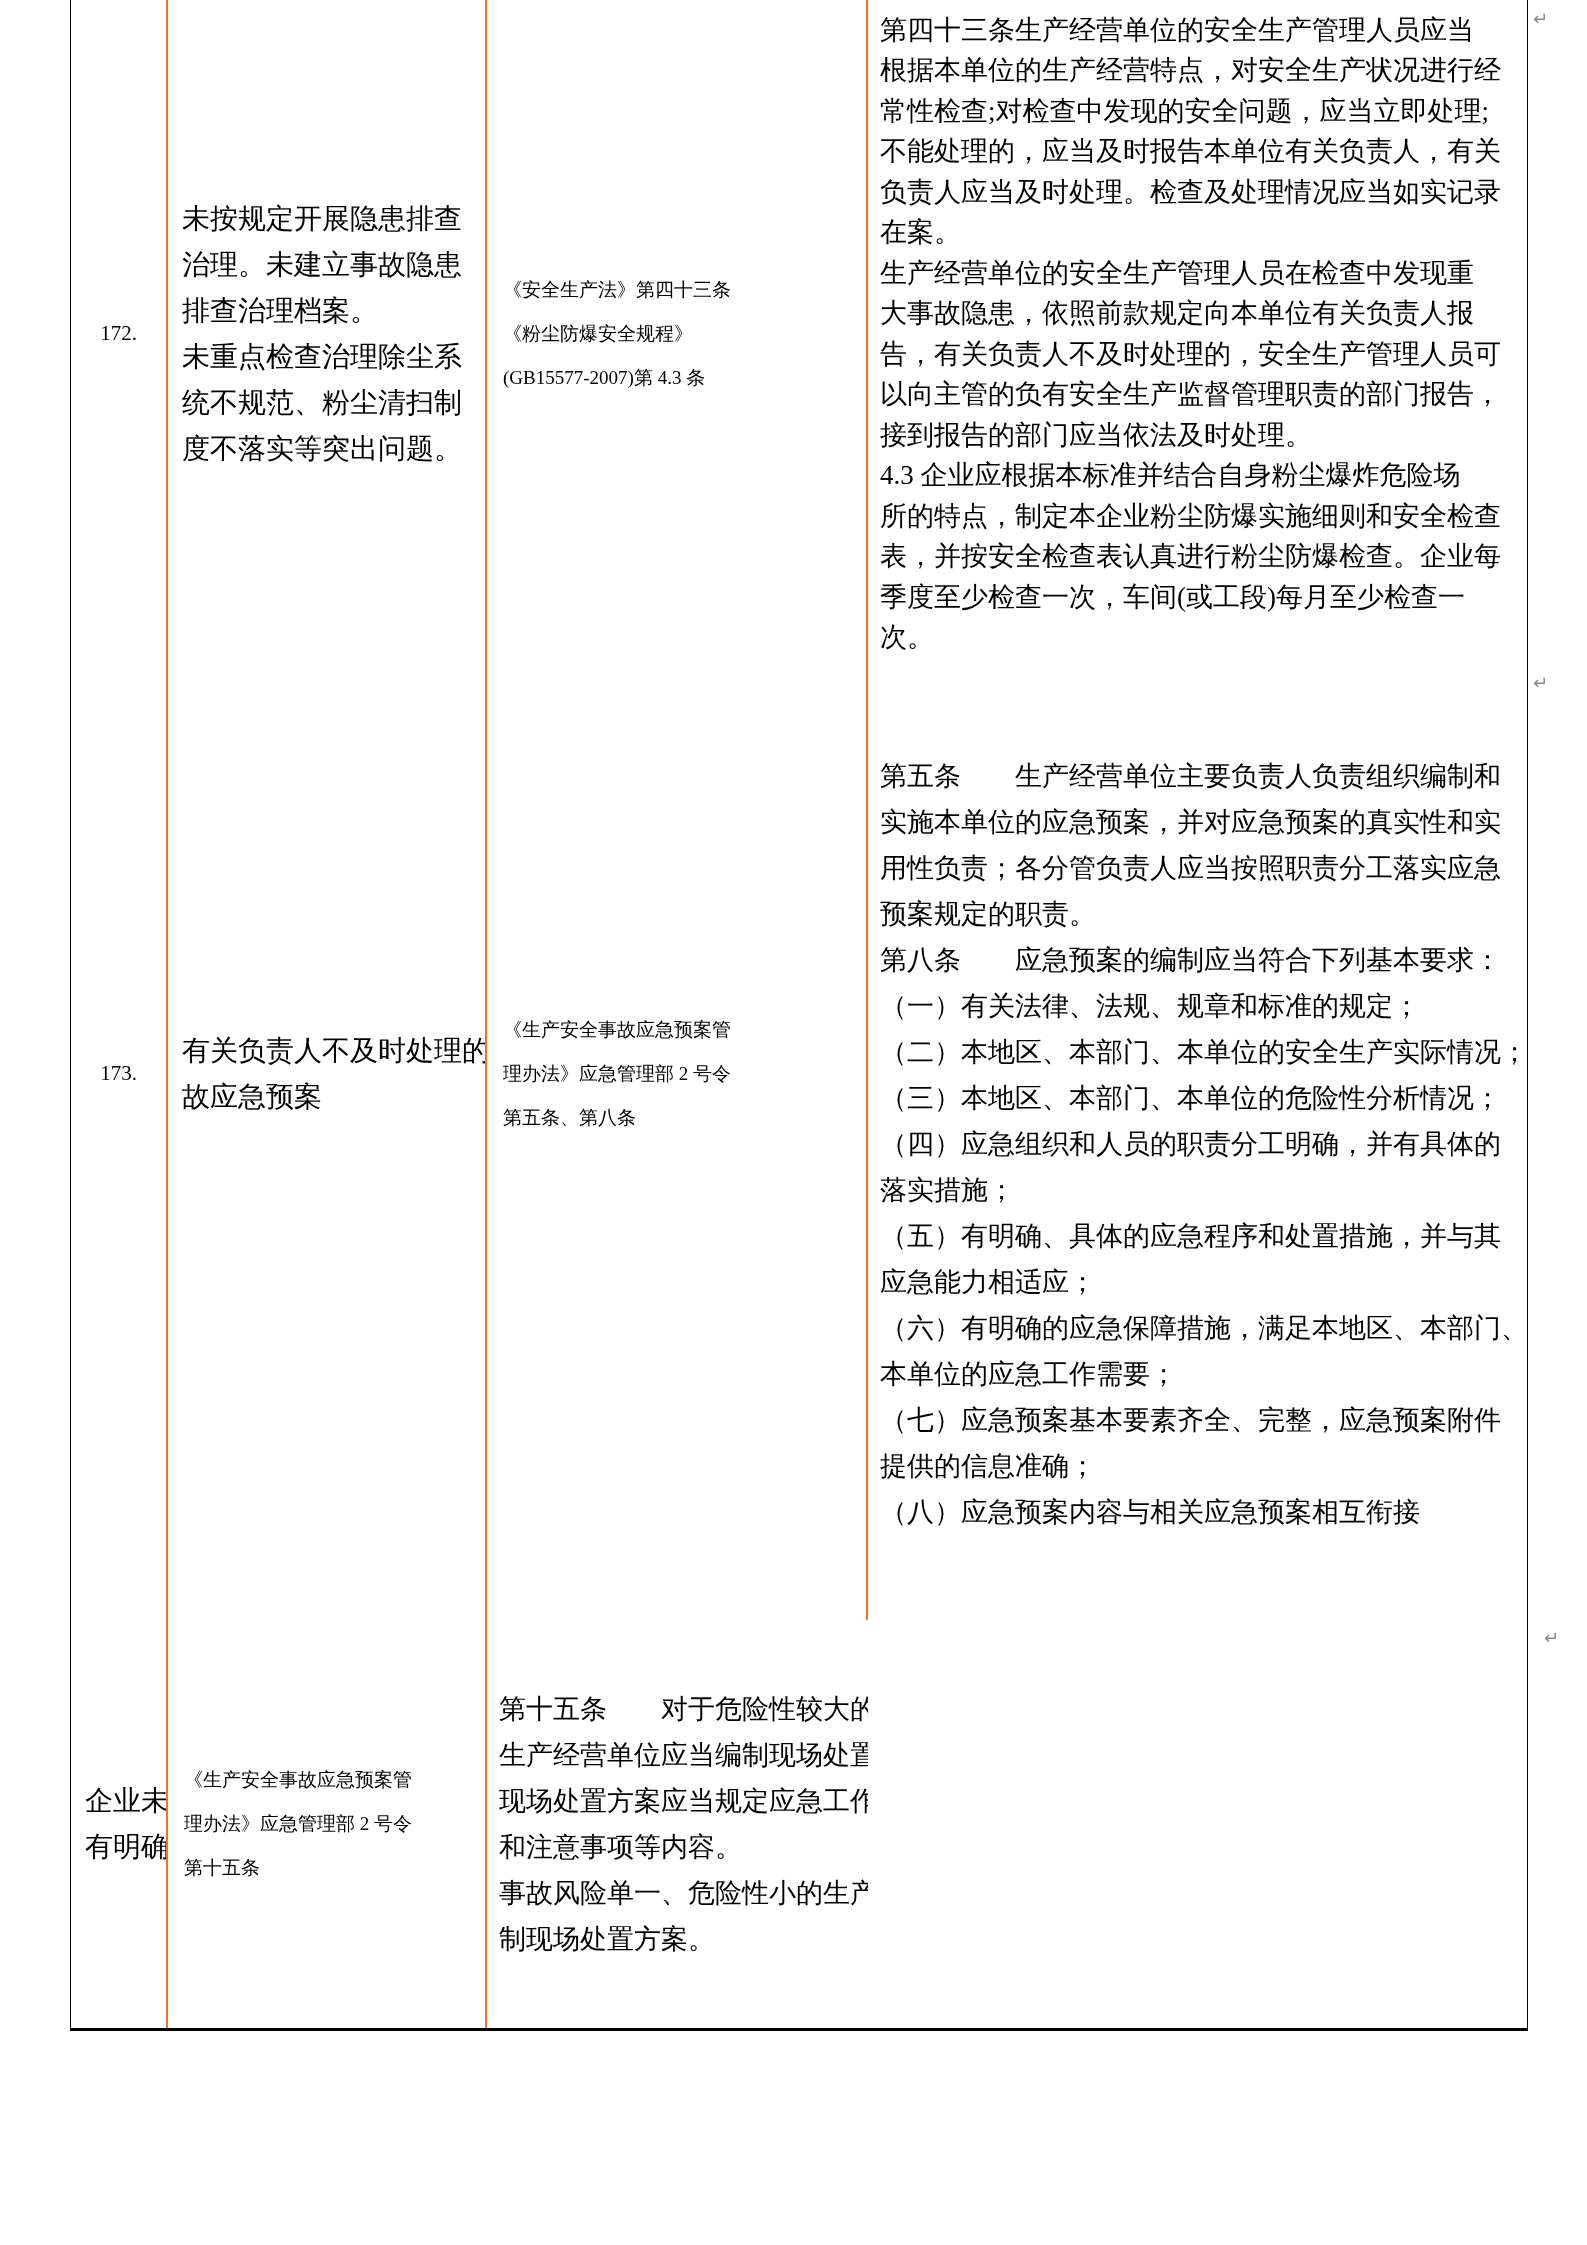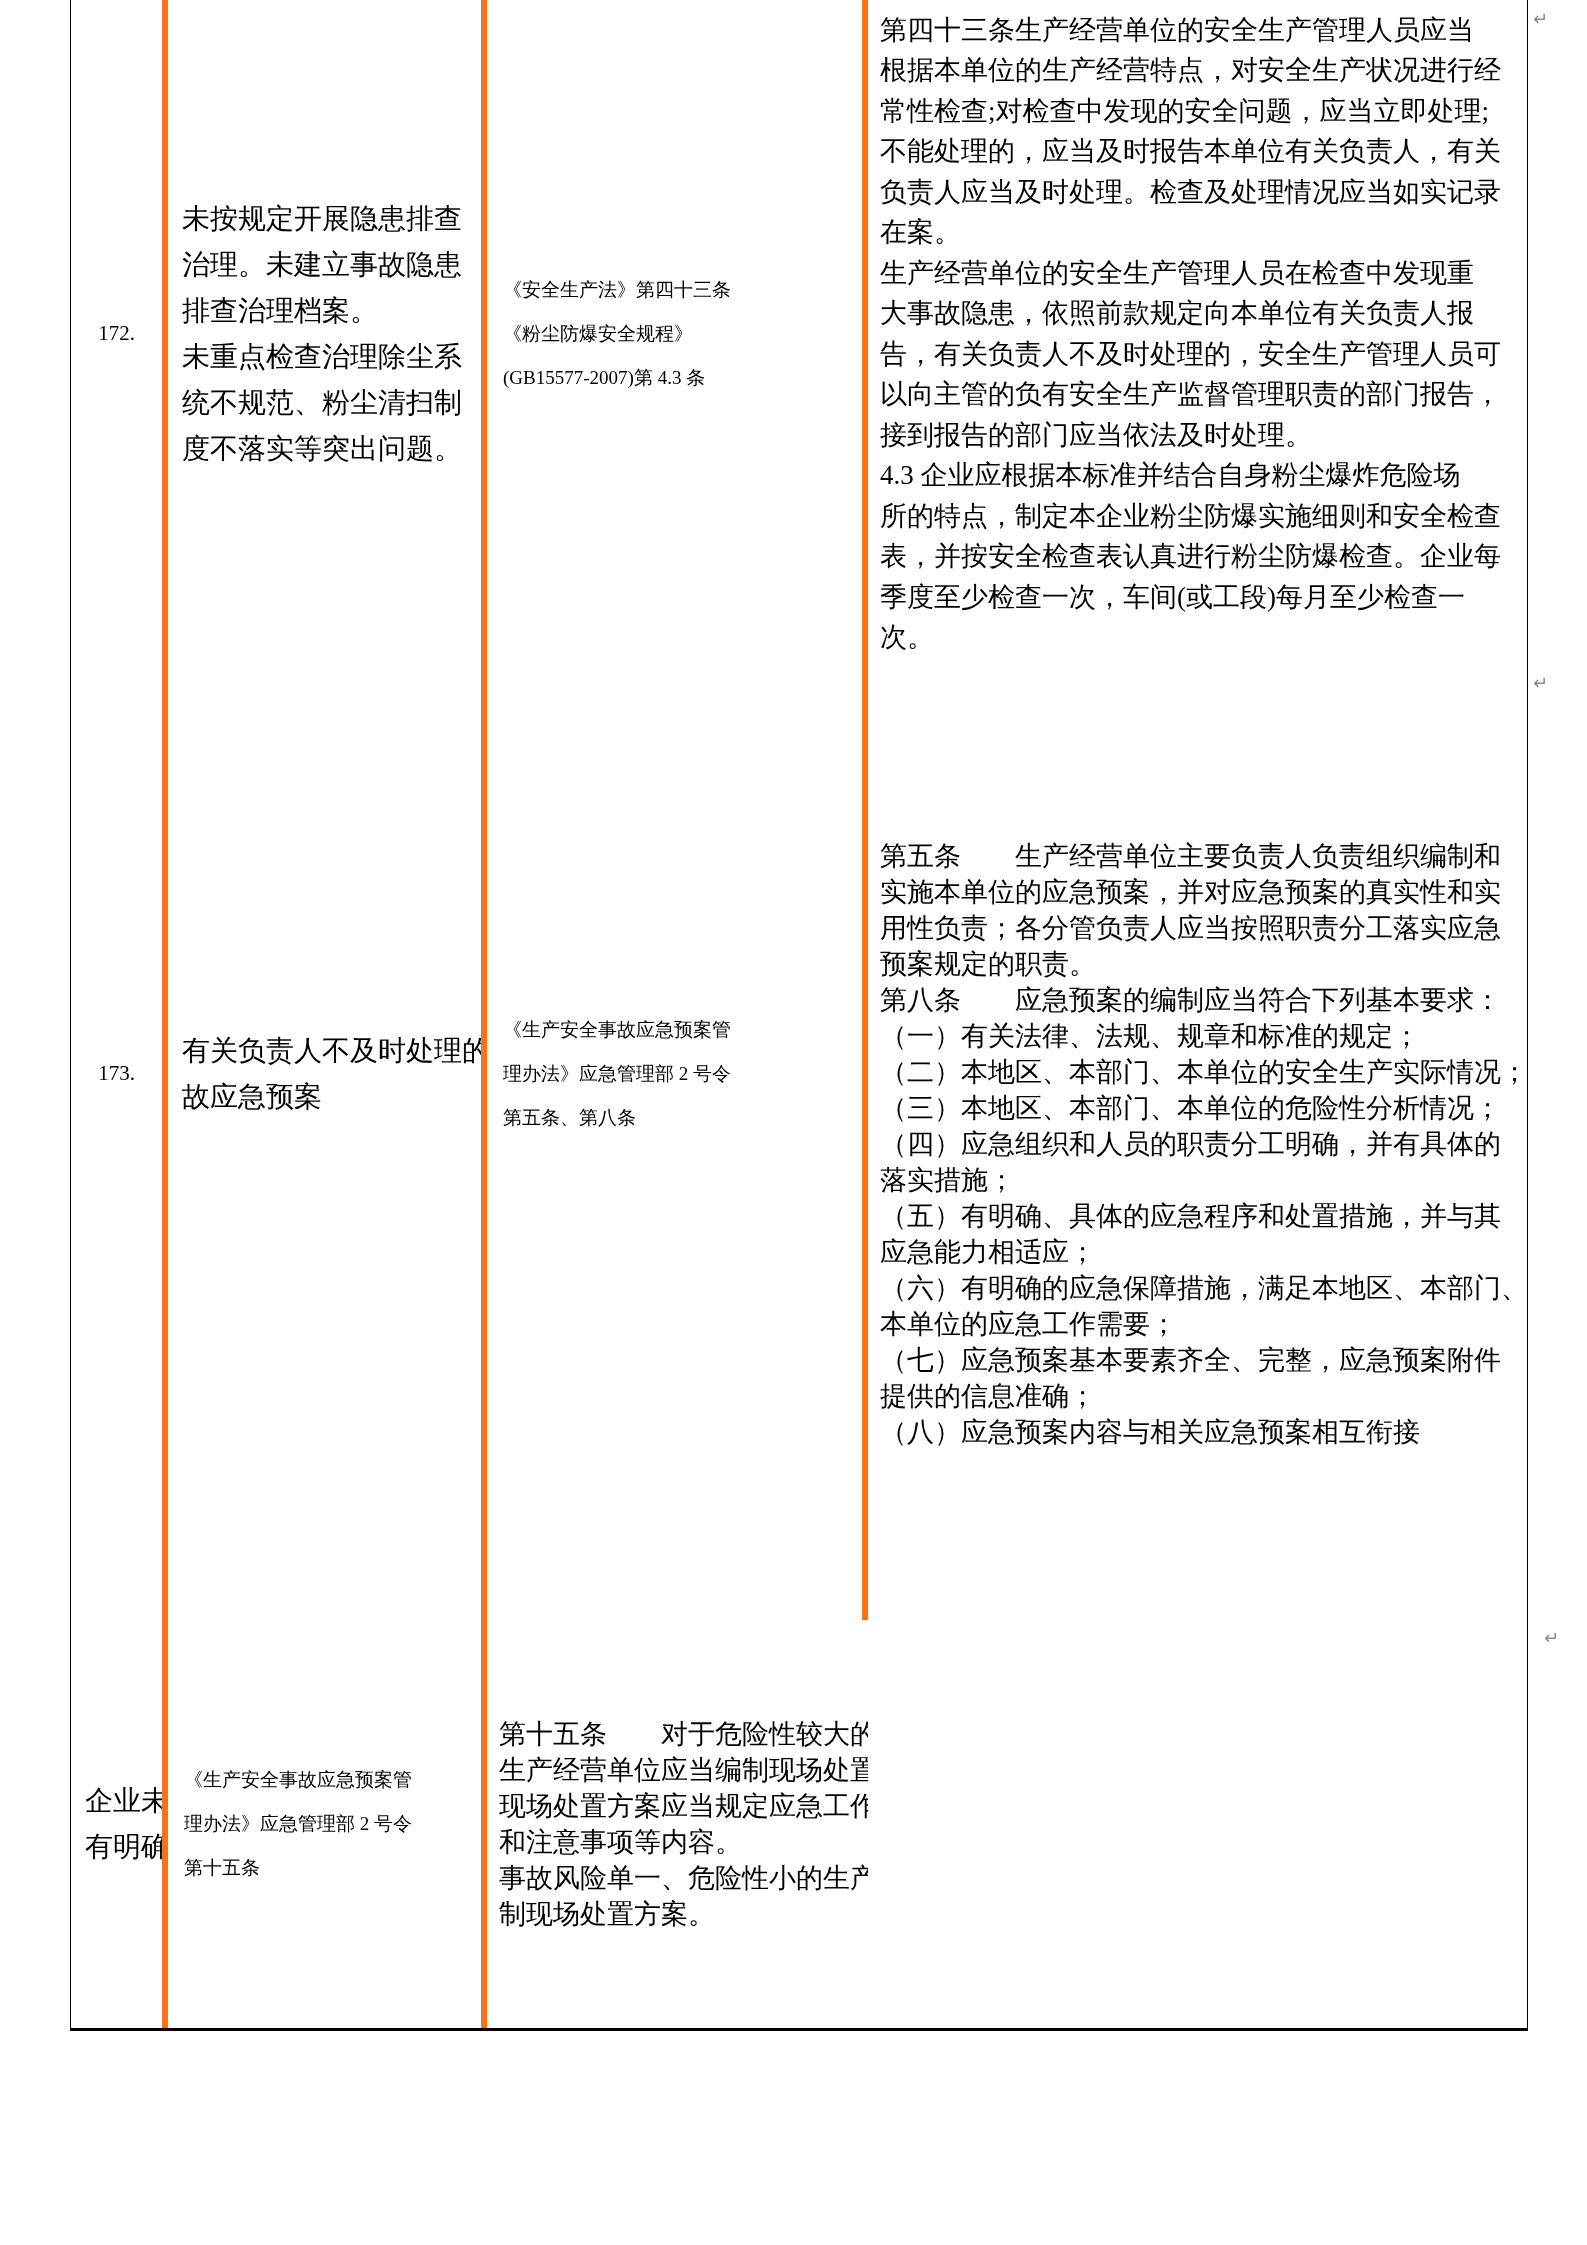--- a/index.html
+++ b/index.html
@@ -17,21 +17,21 @@
     display:grid;
     grid-template-columns:97px 319px 381px 661px;
     grid-template-rows:667px 953px 408px;
     border-left:1px solid #000;
     border-right:1px solid #000;
     border-bottom:3px solid #000;
     box-sizing:border-box;
   }
   .cell{
     box-sizing:border-box;
-    border-right:6px solid #f97316;
+    border-right:2px solid #f97316;
     display:flex;
     align-items:center;
     overflow:hidden;
   }
   .cell.last-col{border-right:none;}
   
   .num-cell{justify-content:center;}
   .num{
     font-size:21px;
     font-family:"Liberation Serif","DejaVu Serif",serif;
@@ -45,21 +45,21 @@
   .basis{
     font-size:19px;line-height:44px;
     white-space:pre;
   }
   .legal-cell{padding-left:12px;padding-right:4px;}
   .legal{
     font-size:27px;
     white-space:pre;
   }
   .legal.lh-tight{line-height:40.5px;}
-  .legal.lh-norm{line-height:36px;font-family:Liberation Serif, serif;}
+  .legal.lh-norm{line-height:46px;font-family:Liberation Serif, serif;}
   .lift{transform:translateY(-70px);}
   .pilcrow{
     position:absolute;
     font-size:18px;
     color:#8a8a8a;
     font-family:"DejaVu Sans",sans-serif;
   }
   .p1{left:1533px;top:8px;}
   .p2{left:1533px;top:672px;}
   .p3{left:1544px;top:1627px;}

